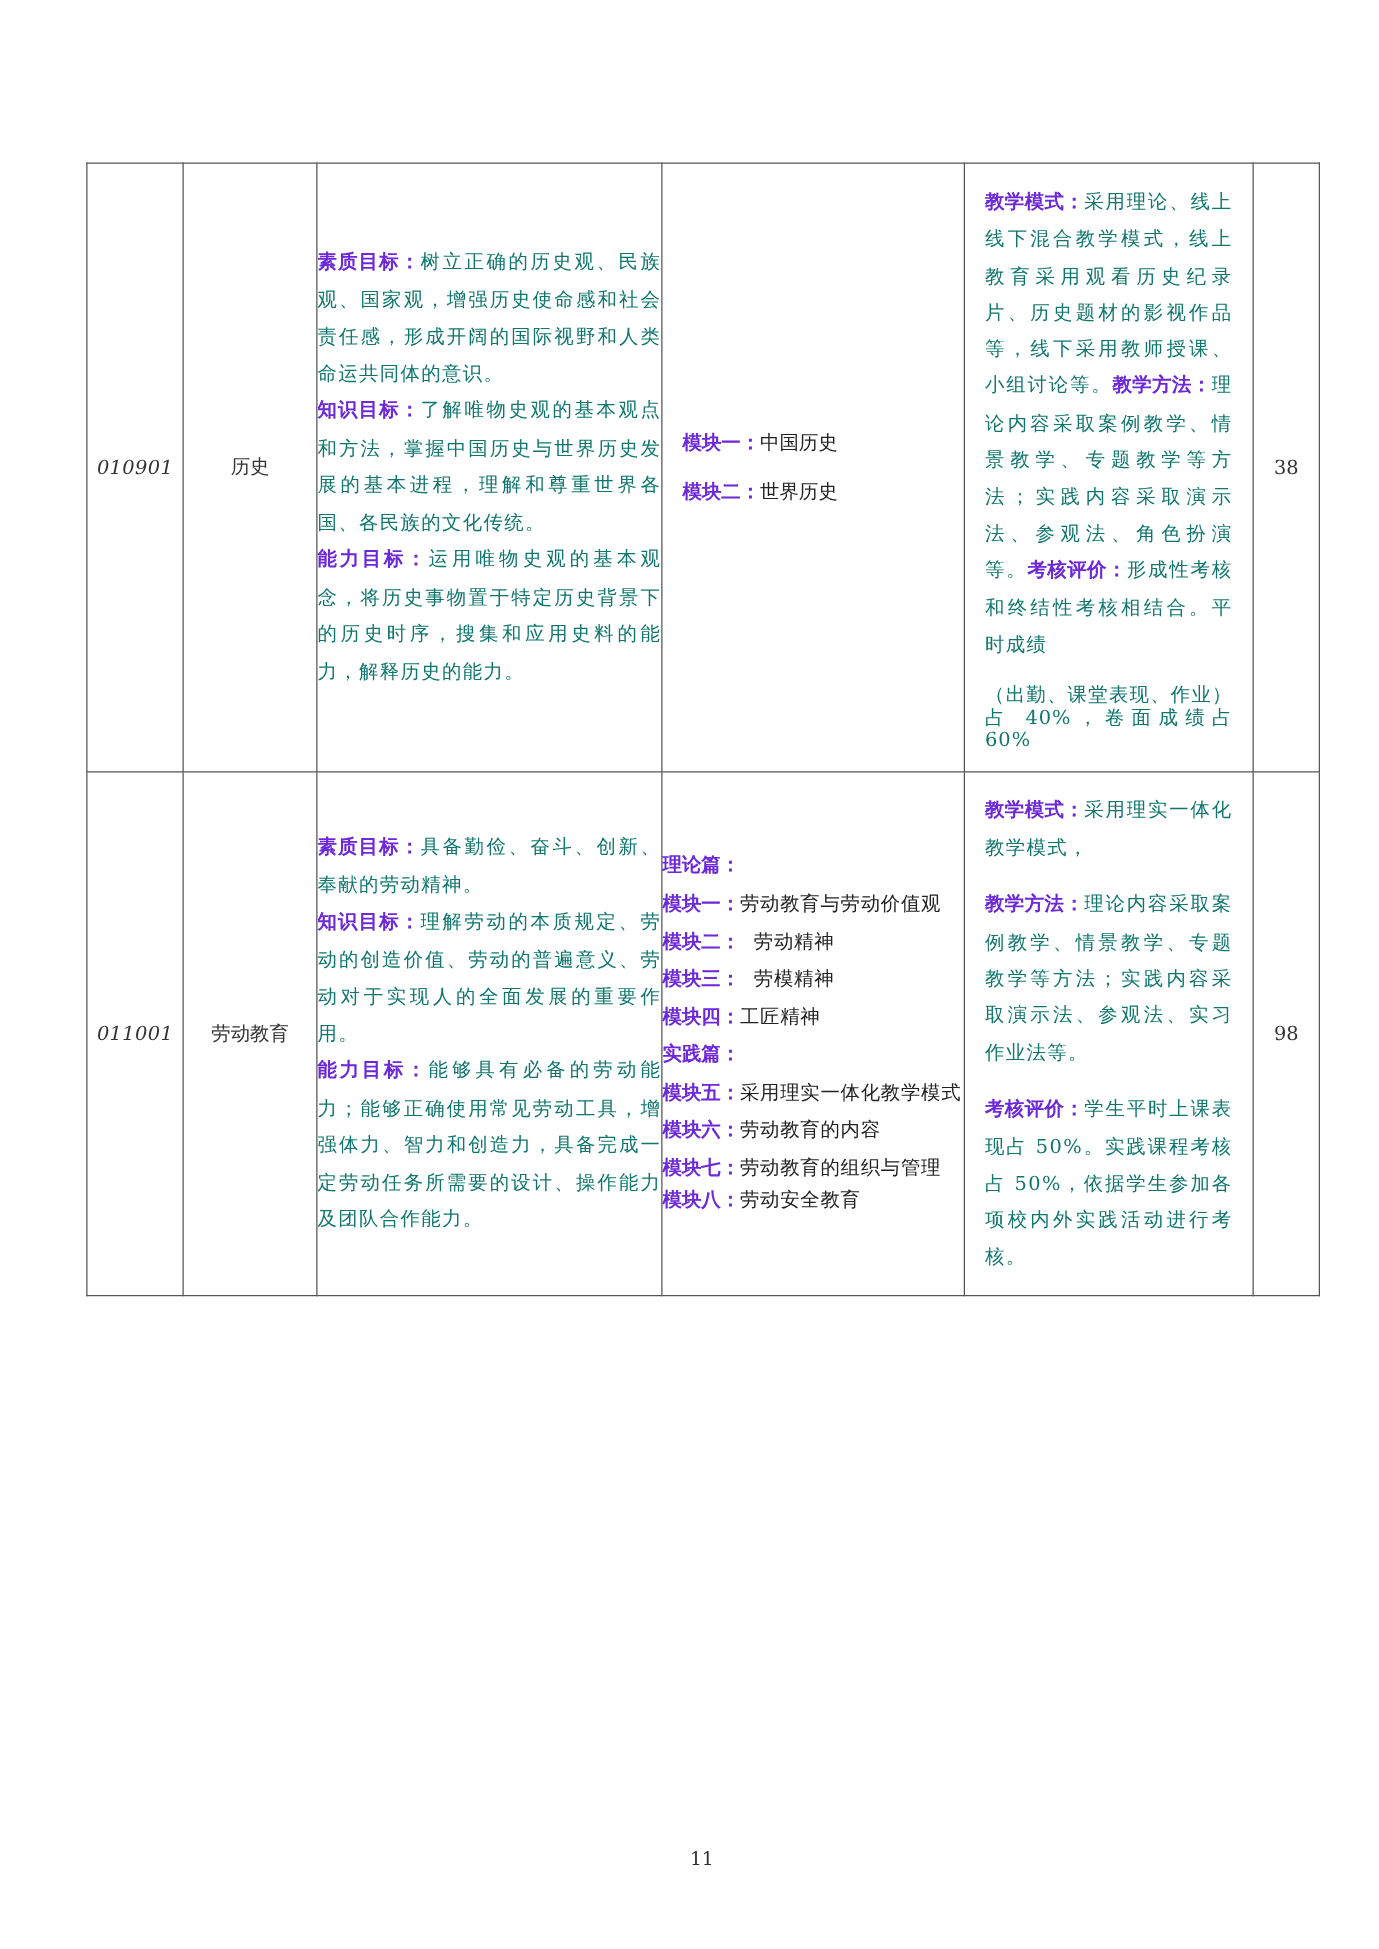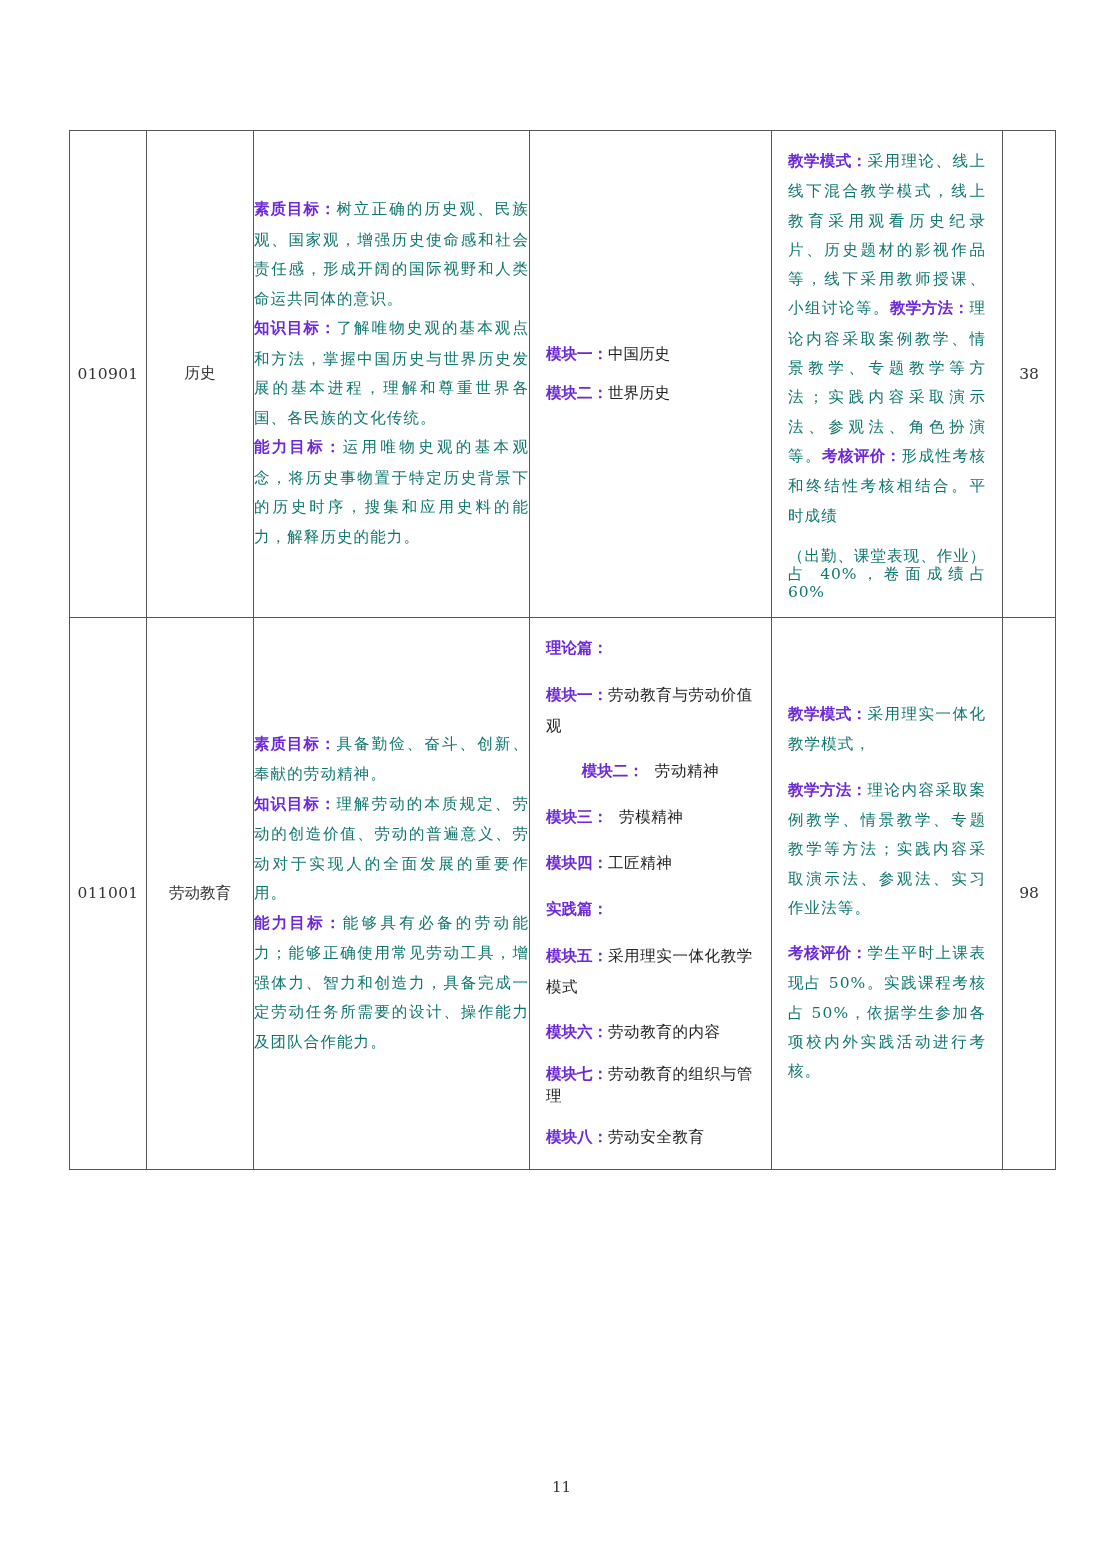--- a/index.html
+++ b/index.html
@@ -35,21 +35,21 @@
     .col-goals { width: 276px; }
     .col-content { width: 242px; }
     .col-method { width: 231px; }
     .col-hours { width: 53px; }
 
     .cell-center {
       text-align: center;
       color: #333;
       font-size: 16px;
     }
-    .code-cell { font-size: 15px; letter-spacing: 0.3px; }
+    .code-cell { font-size: 15px; letter-spacing: 0.3px; font-style: italic; }
     .name-cell { font-size: 18px; }
     .hours-cell { font-size: 15.5px; }
 
     .goals {
       padding: 10px 8px 4px 10px;
       line-height: 29.5px;
       letter-spacing: 1.1px;
       text-align: justify;
       vertical-align: top;
     }
@@ -66,21 +66,21 @@
       padding: 0 0 0 1px;
       line-height: 22px;
     }
     .content-hist p { margin: 16px; }
 
     .content-labor {
       padding: 4px 8px 0 10px;
       vertical-align: top;
     }
     .content-labor p {
-      margin: 16px;
+      margin: 0;
       letter-spacing: 0.6px;
     }
     .content-labor .line-std { line-height: 29px; }
     .content-labor .line-wrap { line-height: 30px; }
     .content-labor .line-tight { line-height: 21px; }
 
     .method {
       padding: 2px 6px 0 10px;
       line-height: 29.3px;
       letter-spacing: 1.1px;
@@ -141,21 +141,21 @@
     <td class="cell-center code-cell">011001</td>
     <td class="cell-center name-cell inner-black">劳动教育</td>
     <td class="goals">
       <p><span class="bold-label">素质目标：</span><span class="text">具备勤俭、奋斗、创新、奉献的劳动精神。</span></p>
       <p><span class="bold-label">知识目标：</span><span class="text">理解劳动的本质规定、劳动的创造价值、劳动的普遍意义、劳动对于实现人的全面发展的重要作用。</span></p>
       <p><span class="bold-label">能力目标：</span><span class="text">能够具有必备的劳动能力；能够正确使用常见劳动工具，增强体力、智力和创造力，具备完成一定劳动任务所需要的设计、操作能力及团队合作能力。</span></p>
     </td>
     <td class="content-labor">
       <p class="line-std"><span class="bold-label">理论篇：</span></p>
       <p class="line-wrap"><span class="bold-label">模块一：</span><span>劳动教育与劳动价值观</span></p>
-      <p class="line-std" style="white-space:pre;text-align:center;"><span class="bold-label">模块二：</span><span>  劳动精神</span></p>
+      <p class="line-std" style="white-space:pre;"><span class="bold-label">模块二：</span><span>  劳动精神</span></p>
       <p class="line-std" style="white-space:pre;"><span class="bold-label">模块三：</span><span>  劳模精神</span></p>
       <p class="line-std"><span class="bold-label">模块四：</span><span>工匠精神</span></p>
       <p class="line-std"><span class="bold-label">实践篇：</span></p>
       <p class="line-wrap"><span class="bold-label">模块五：</span><span>采用理实一体化教学模式</span></p>
       <p class="line-std"><span class="bold-label">模块六：</span><span>劳动教育的内容</span></p>
       <p class="line-tight" style="margin-top:4px;"><span class="bold-label">模块七：</span><span>劳动教育的组织与管理</span></p>
       <p class="line-std"><span class="bold-label">模块八：</span><span>劳动安全教育</span></p>
     </td>
     <td class="method">
       <p><span class="bold-label">教学模式：</span><span class="text">采用理实一体化教学模式，</span></p>

